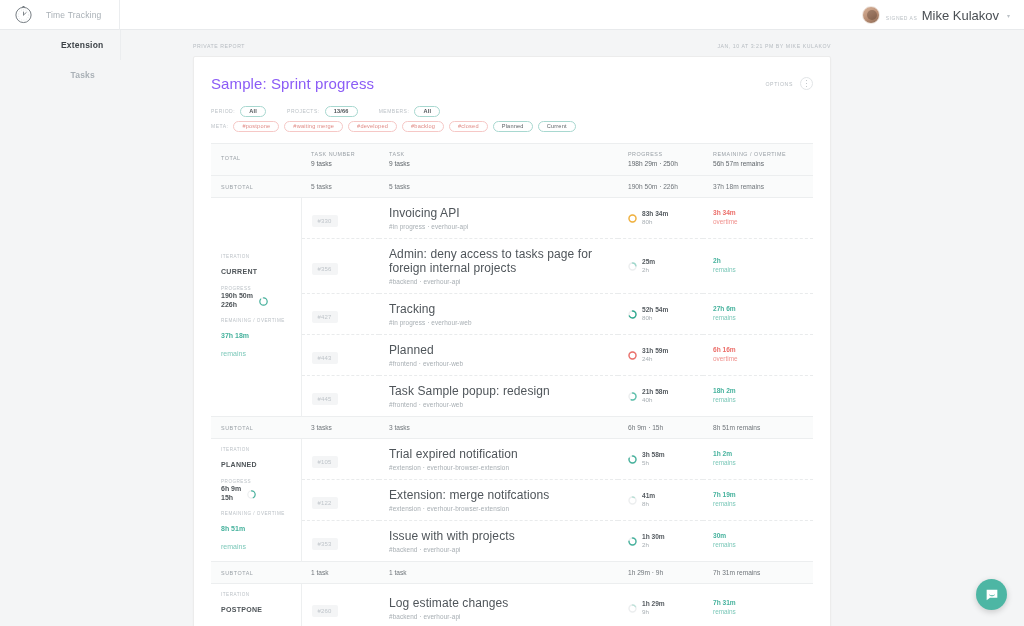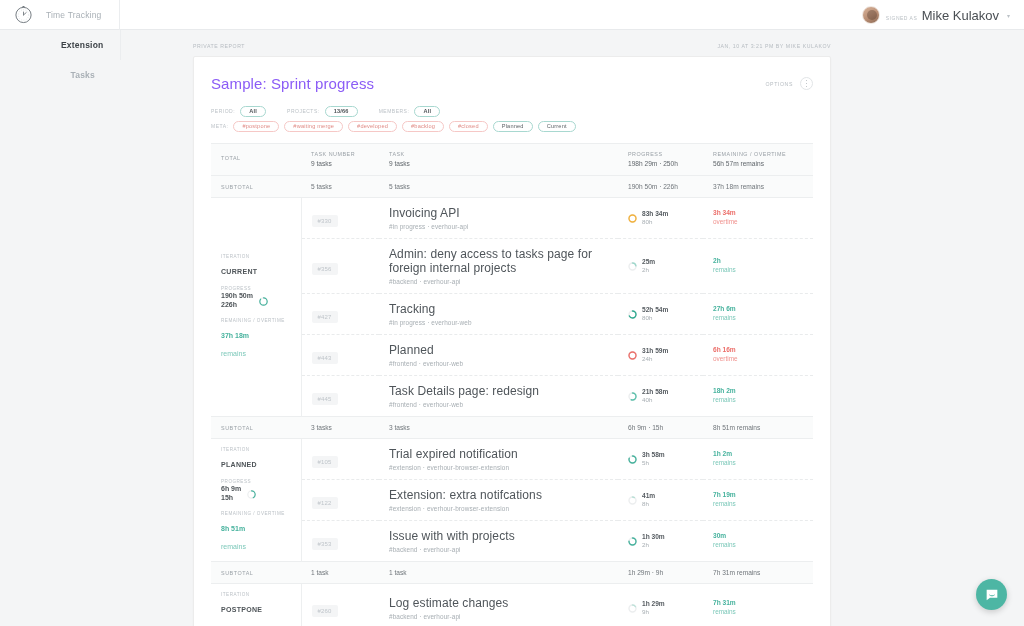--- a/index.html
+++ b/index.html
@@ -342,21 +342,21 @@
                 <span class="pn1">31h 59m</span>
                 <span class="pn2">24h</span>
               </span>
             </div>
           </td>
           <td><span class="rnums"><span class="r1 over">6h 16m</span><span class="r2 over2">overtime</span></span></td>
         </tr>
         <tr class="trow lastrow">
           <td><span class="tasknum">#445</span></td>
           <td>
-            <div class="tname">Task Details page: redesign</div>
+            <div class="tname">Task Sample popup: redesign</div>
             <div class="tmeta">#frontend · everhour-web</div>
           </td>
           <td>
             <div class="pcell">
               <svg class="ring" viewBox="0 0 9 9" width="9" height="9">
                 <circle cx="4.5" cy="4.5" r="3.5" fill="none" stroke="#eceeef" stroke-width="1.4"></circle>
                 <circle cx="4.5" cy="4.5" r="3.5" fill="none" stroke="#5cc0ab" stroke-width="1.4" stroke-dasharray="12.10 9.90" transform="rotate(-90 4.5 4.5)" stroke-linecap="round"></circle>
               </svg>
               <span class="pnums">
                 <span class="pn1">21h 58m</span>
@@ -403,21 +403,21 @@
                 <span class="pn1">3h 58m</span>
                 <span class="pn2">5h</span>
               </span>
             </div>
           </td>
           <td><span class="rnums"><span class="r1 ok">1h 2m</span><span class="r2 ok2">remains</span></span></td>
         </tr>
         <tr class="trow">
           <td><span class="tasknum">#122</span></td>
           <td>
-            <div class="tname">Extension: extra notifcations</div>
+            <div class="tname">Extension: merge notifcations</div>
             <div class="tmeta">#extension · everhour-browser-extension</div>
           </td>
           <td>
             <div class="pcell">
               <svg class="ring" viewBox="0 0 9 9" width="9" height="9">
                 <circle cx="4.5" cy="4.5" r="3.5" fill="none" stroke="#eceeef" stroke-width="1.4"></circle>
                 <circle cx="4.5" cy="4.5" r="3.5" fill="none" stroke="#b9e0d6" stroke-width="1.4" stroke-dasharray="1.98 20.01" transform="rotate(-90 4.5 4.5)" stroke-linecap="round"></circle>
               </svg>
               <span class="pnums">
                 <span class="pn1">41m</span>

